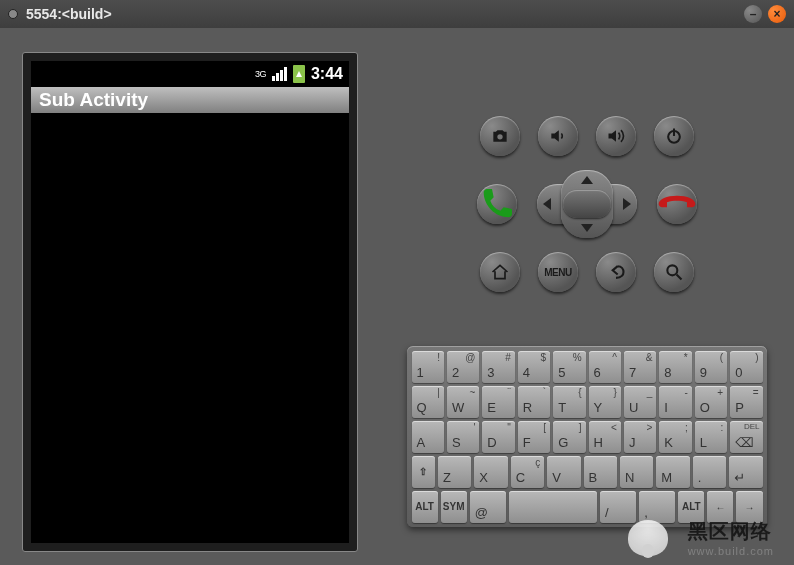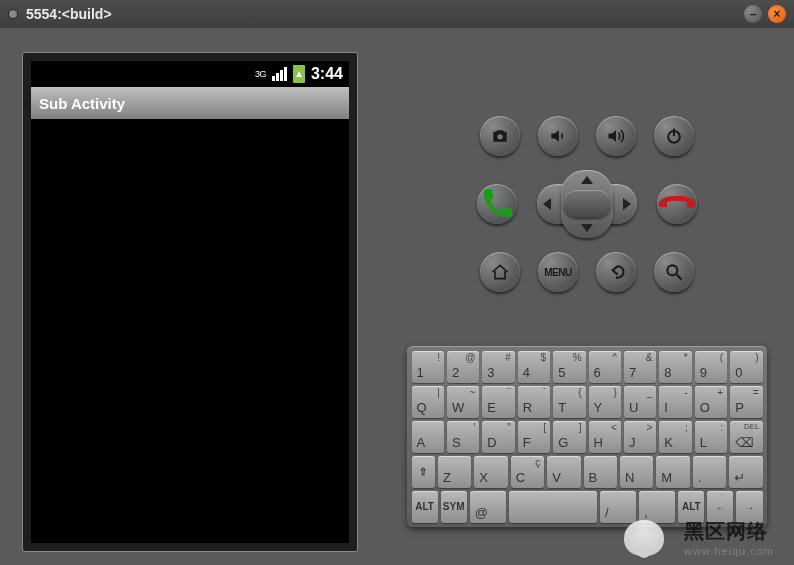--- a/index.html
+++ b/index.html
@@ -56,22 +56,22 @@
     width:12px; height:18px; background:#8bc34a; border-radius:1px;
     position:relative;
   }
   .battery::after{
     content:''; position:absolute; width:6px;height:6px;
     border-left:3px solid transparent; border-right:3px solid transparent;
     border-bottom:6px solid #fff; box-sizing:border-box;
     left:3px; top:6px; width:0; height:0;
   }
   .activity-title {
-    height: 32px; background: linear-gradient(#bfbfbf,#808080);
-    color: #fff; font-weight: bold; font-size: 15px;
+    height: 26px; background: linear-gradient(#bfbfbf,#808080);
+    color: #fff; font-weight: bold; font-size: 19px;
     display: flex; align-items: center; padding: 12px 8px;
   }
   .activity-body {
     flex: 1; display: flex; align-items: center; justify-content: center;
   }
   .finish-btn {
     background: linear-gradient(#f4f4f4,#d9d9d9);
     border: 1px solid #888; border-radius: 4px;
     padding: 8px 12px; color: #222; font-size: 15px;
     box-shadow: 0 1px 0 #fff inset;
@@ -328,15 +328,15 @@
           <div class="key mod">→</div>
         </div>
     </div>
   </div>
 </div>
 
 <div class="watermark">
   <div class="mush"></div>
   <div class="txt">
     <div class="cn">黑区网络</div>
-    <div class="url">www.heiqu.com</div>
+    <div class="url">www.build.com</div>
   </div>
 </div>
 
 </body></html>

